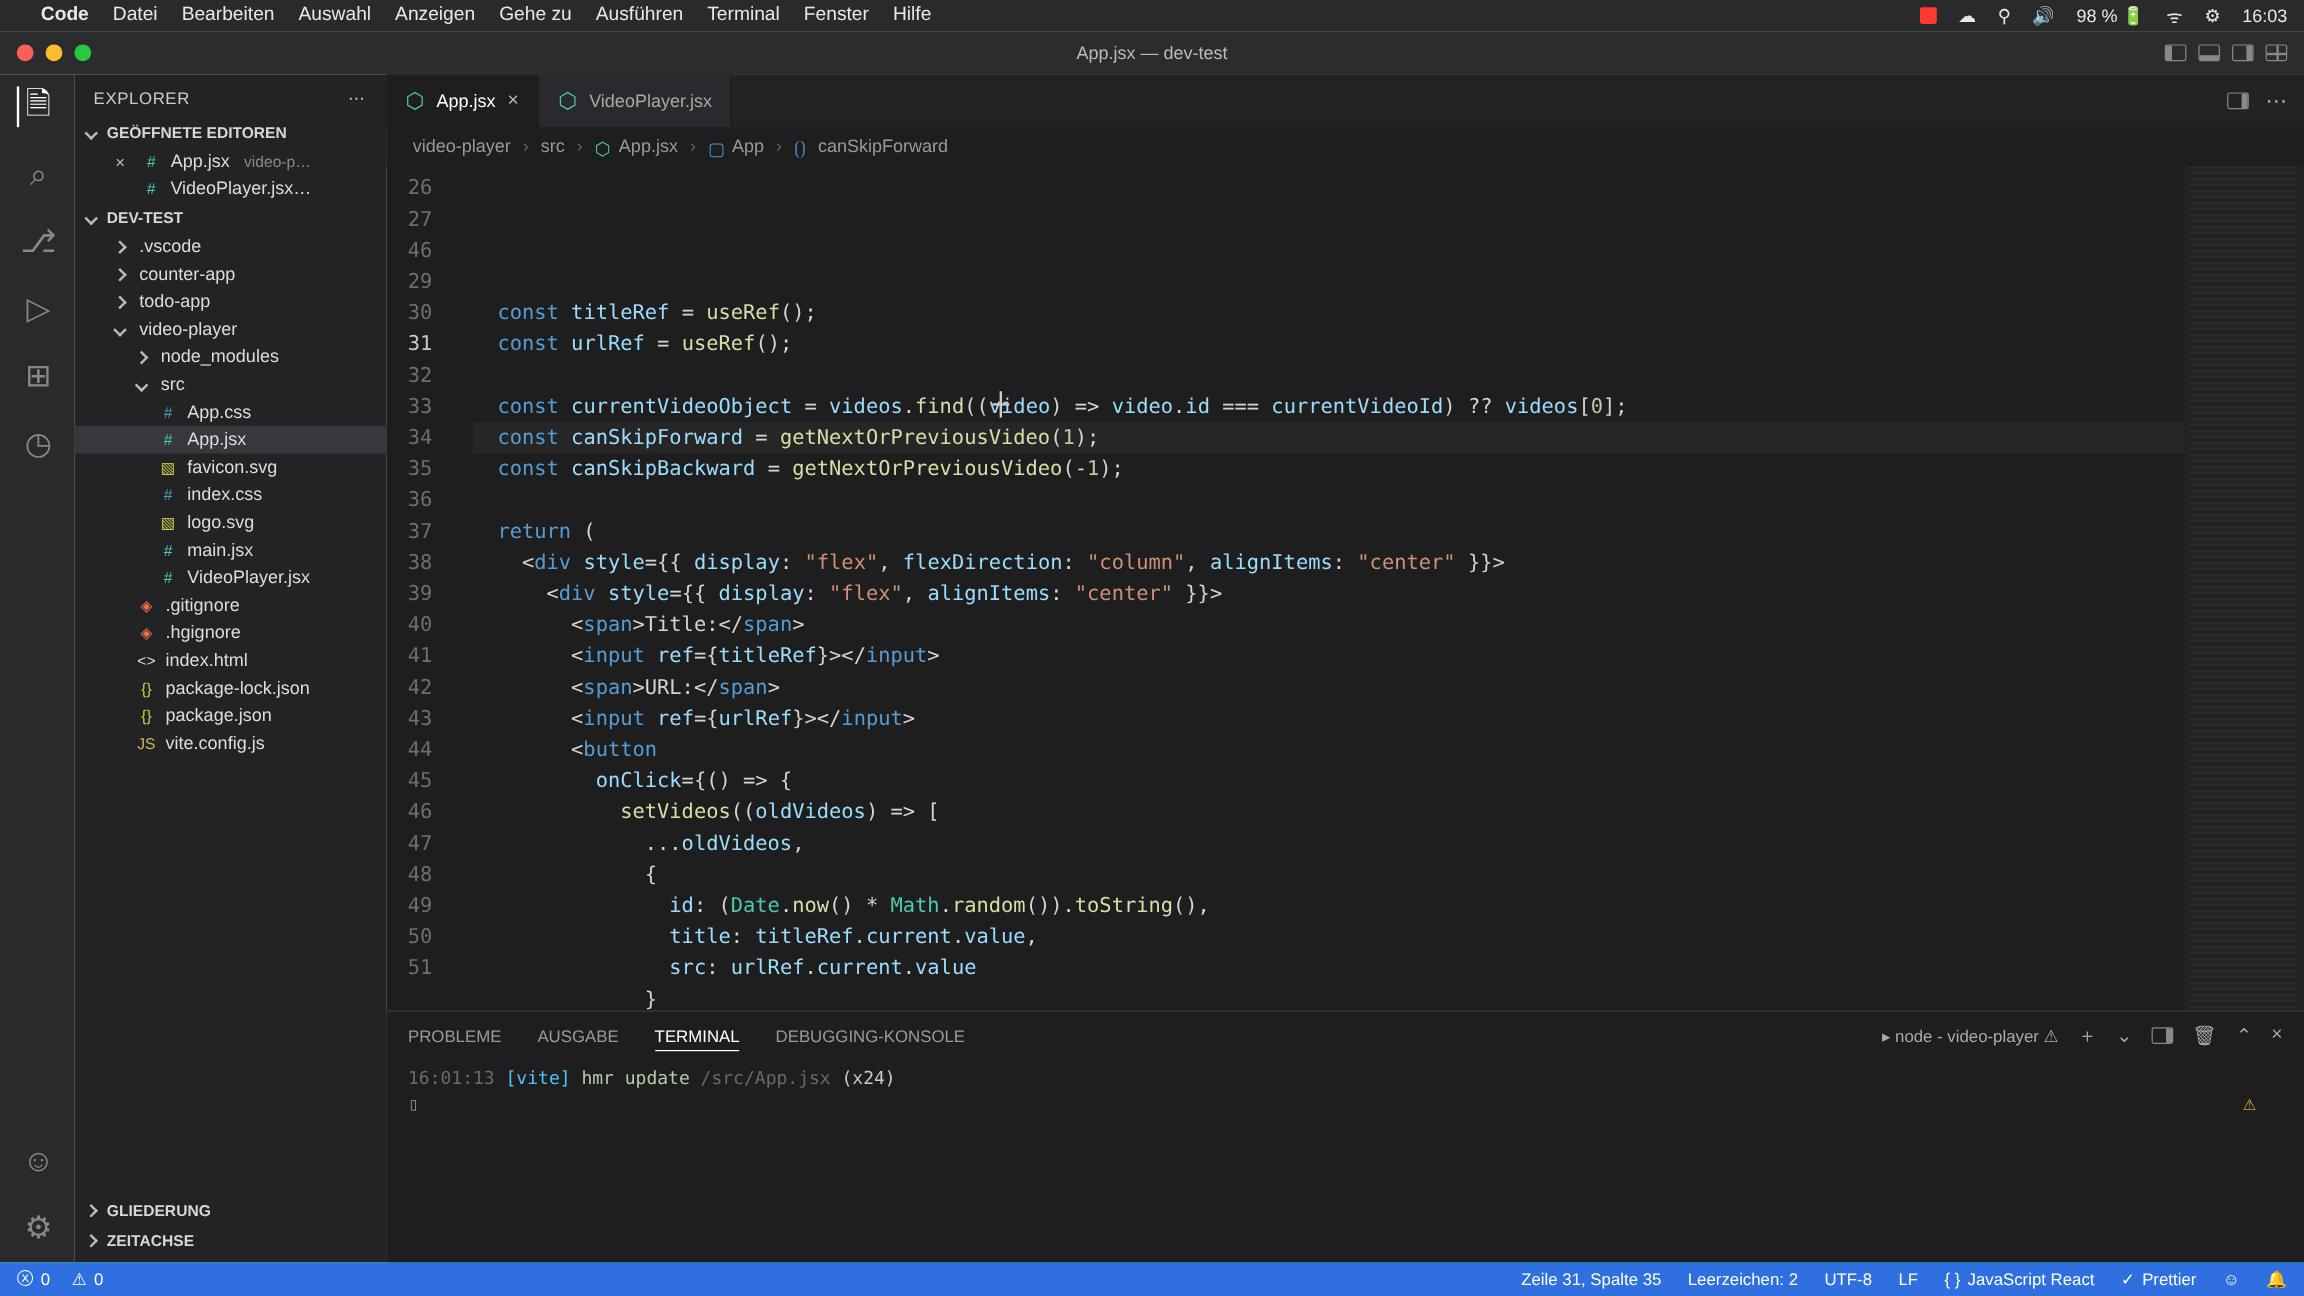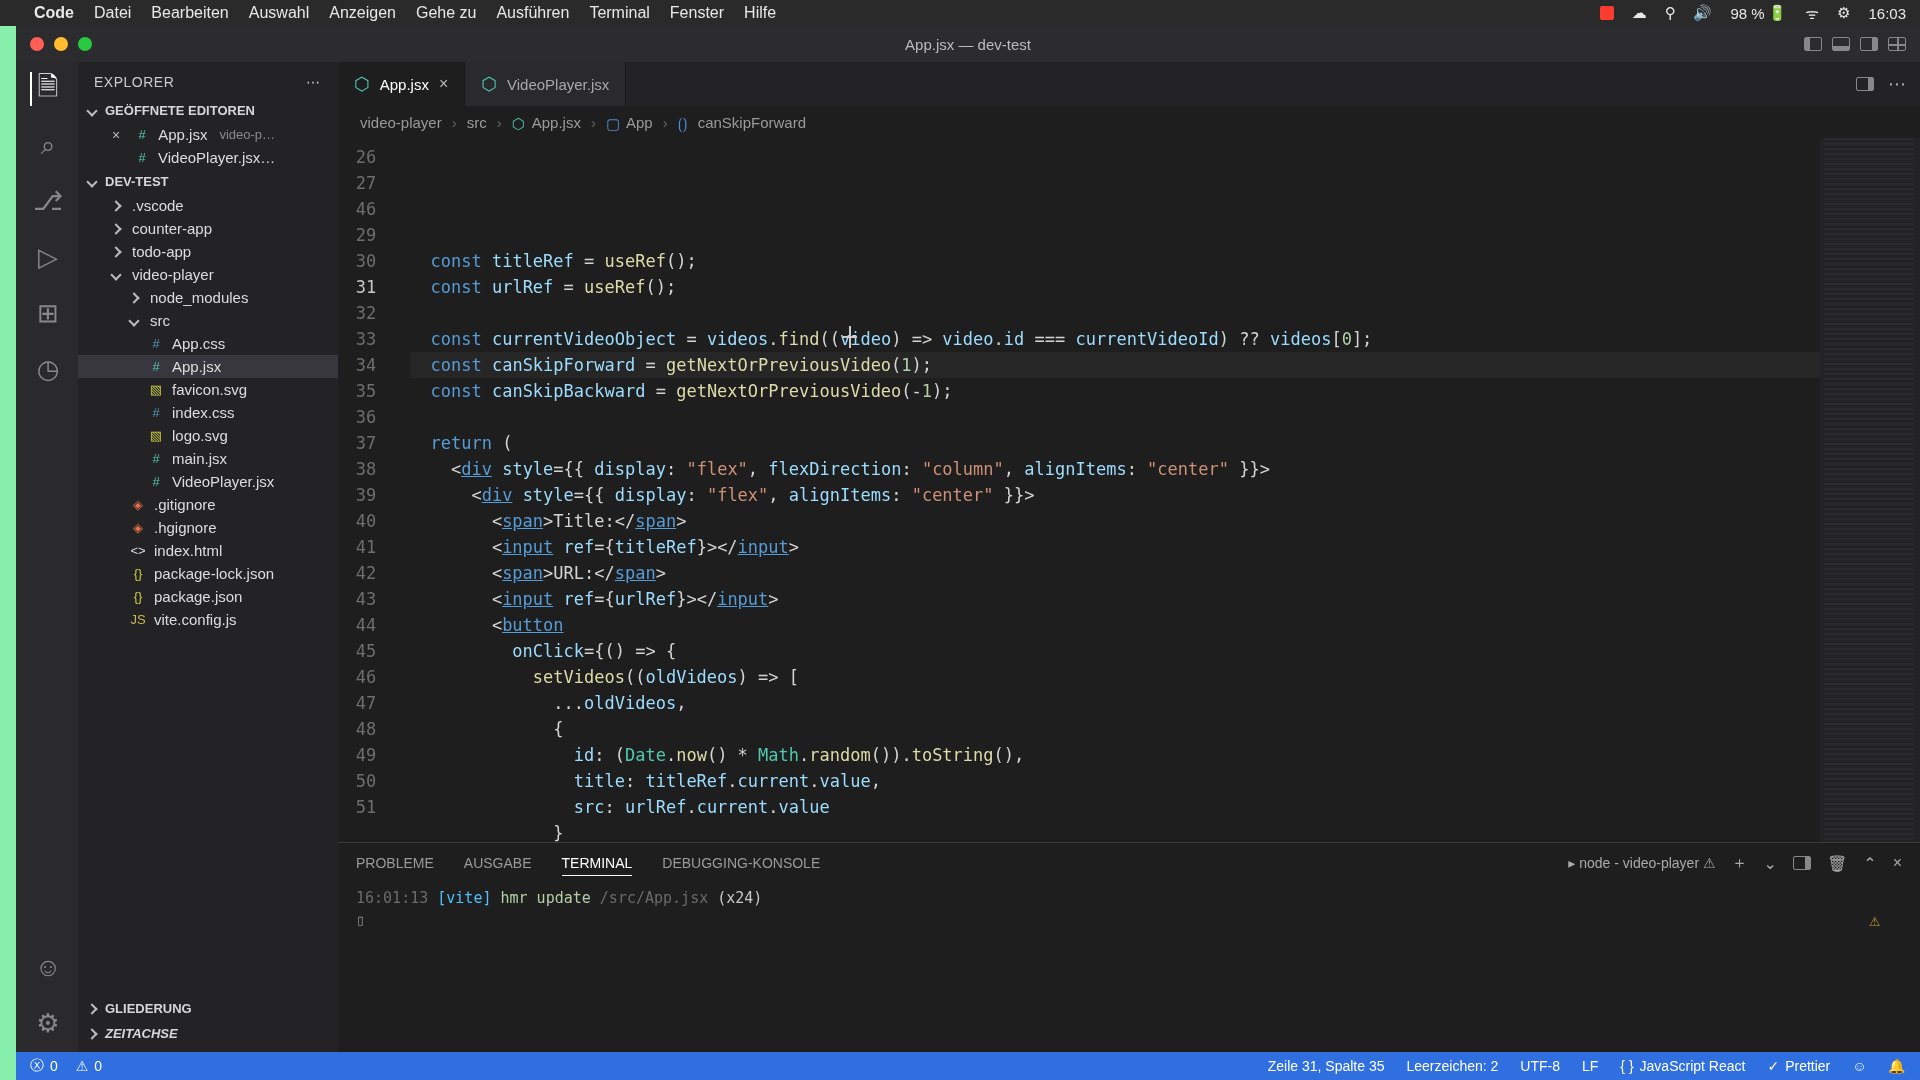--- a/index.html
+++ b/index.html
@@ -30,21 +30,20 @@
 .macos-menubar .right { display: flex; align-items: center; gap: 18px; font-size: 15px; }
 .rec-dot { width: 14px; height: 14px; background: #ff3b30; border-radius: 2px; display:inline-block; }
 .bat { display:inline-flex; align-items:center; gap:4px; font-size:15px; }
 
 
 .window {
   background: #86efac;
   height: 1054px;
   display: flex;
   flex-direction: column;
-  padding-left: 16px;
 }
 .titlebar {
   height: 36px;
   background: #2c2c2e;
   display: flex;
   align-items: center;
   padding: 0 14px;
   position: relative;
 }
 .traffic { display: flex; gap: 10px; }
@@ -167,21 +166,21 @@
 .gutter div{height:26px;}
 .gutter .hl{color:#c8c8c8;}
 .code-lines { flex:1; padding: 6px 0; white-space: pre; color:#d4d4d4; position:relative;}
 .code-lines .line { height:26px; }
 .code-lines .hl-line { background: rgba(255,255,255,0.04); }
 .kw{color:#569cd6;}
 .var{color:#9cdcfe;}
 .func{color:#dcdcaa;}
 .str{color:#ce9178;}
 .num{color:#b5cea8;}
-.tag{color:#569cd6;text-decoration:underline;}
+.tag{color:#569cd6;}
 .obj{color:#4ec9b0;}
 
 .minimap { width:100px; background:#232326; position:relative;}
 .minimap::before{content:"";position:absolute;top:0;left:4px;right:6px;height:100%;background:repeating-linear-gradient(#2d2d33 0 2px, transparent 2px 5px);opacity:.6;}
 
 .cursor-caret { position:absolute; width:20px; height:26px; pointer-events:none;}
 .cursor-caret::before,.cursor-caret::after{content:"";position:absolute;background:#ccc;}
 .cursor-caret::before{left:9px;top:2px;width:2px;height:22px;}
 .cursor-caret::after{left:3px;top:12px;width:14px;height:2px;}
 
@@ -385,21 +384,21 @@
             <span class="fico js">JS</span>
             <span>vite.config.js</span>
           </div>
         </div>
 
       <div style="flex:1"></div>
       <div class="sb-section-h">
           <span class="chev right"></span>
           <span>GLIEDERUNG</span>
         </div>
-      <div class="sb-section-h" style="margin-bottom:6px;font-style:italic;">
+      <div class="sb-section-h" style="margin-bottom:6px;">
           <span class="chev right"></span>
           <span>ZEITACHSE</span>
         </div>
     </div>
 
     <div class="editor-col">
       <div class="tabs-row">
         <div class="tab active">
           <span class="dot">⬡</span>
           <span>App.jsx</span>

